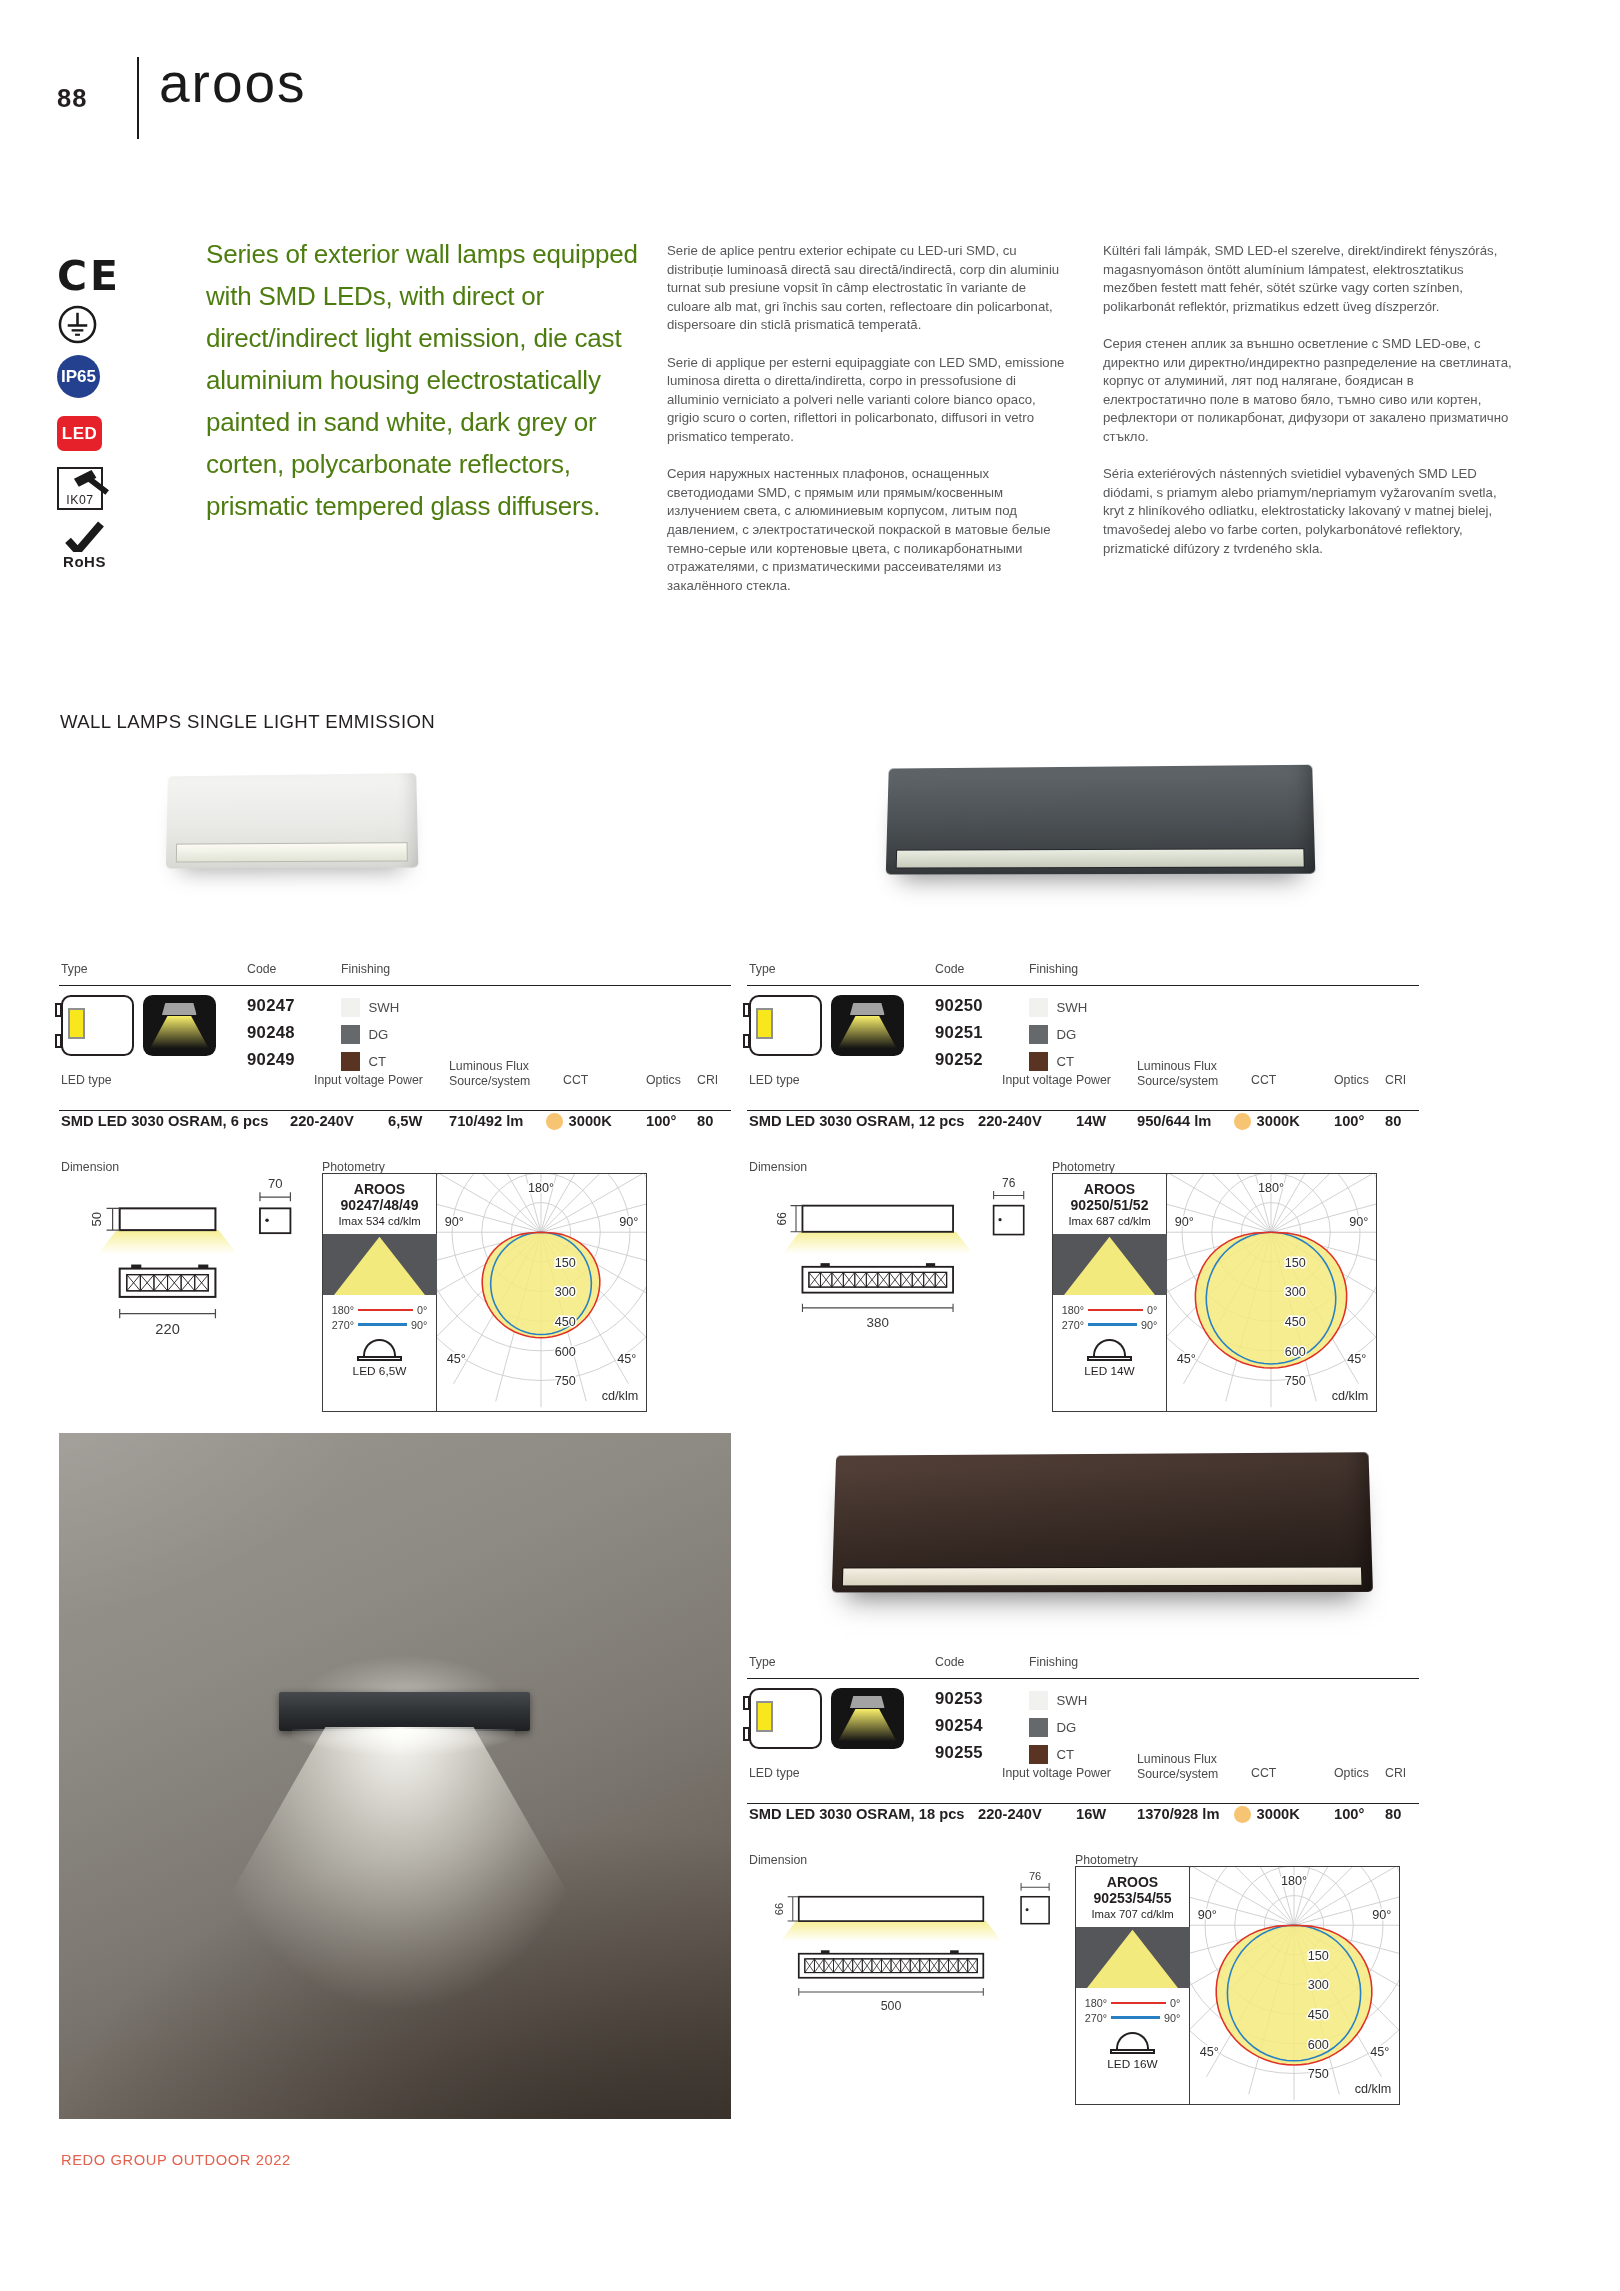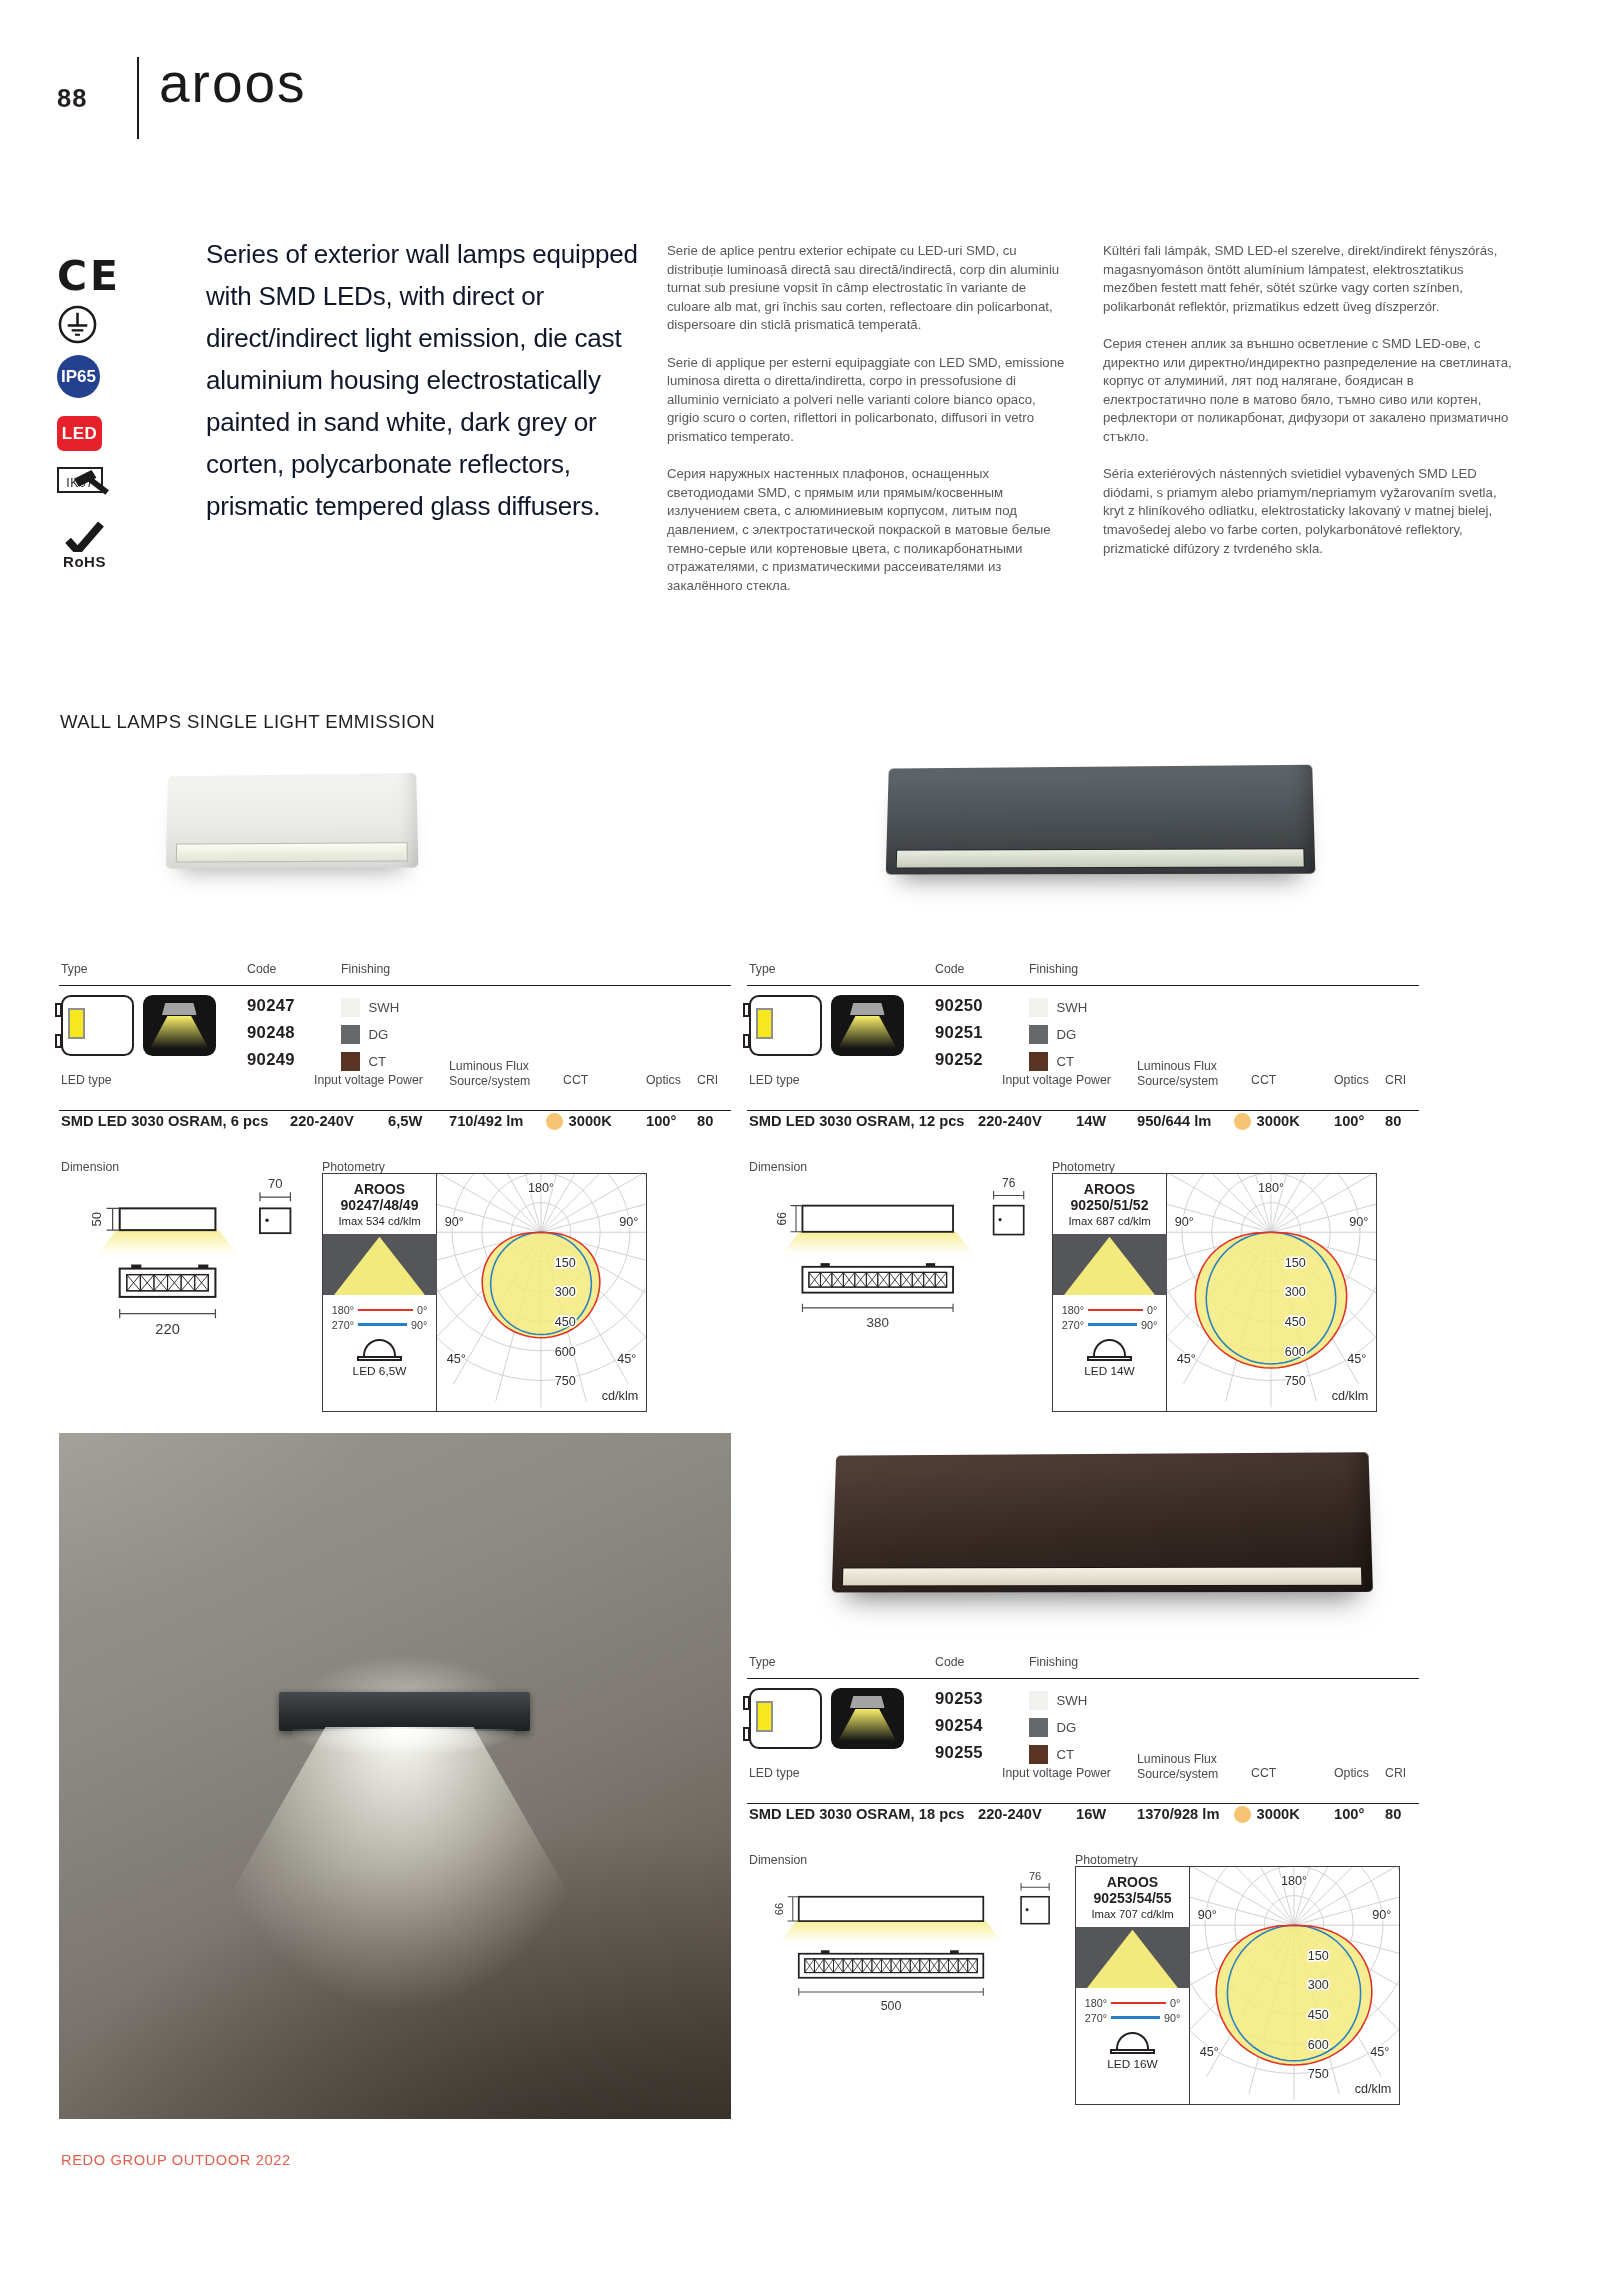--- a/index.html
+++ b/index.html
@@ -12,28 +12,28 @@
   .head-rule { position:absolute; left:137px; top:57px; width:2px; height:82px; background:#1a1a1a; }
   .brand-title { position:absolute; left:159px; top:51px; font-size:55px; font-weight:300; letter-spacing:2px; color:#1a1a1a; }
 
   
   .cert { position:absolute; left:57px; }
   .ce-svg text { font-family:"DejaVu Sans",sans-serif; }
   .ip65 { width:43px; height:43px; border-radius:50%; background:#23418f; color:#fff; font-weight:bold;
           font-size:17px; display:flex; align-items:center; justify-content:center; }
   .ledbadge { width:45px; height:35px; border-radius:6.9px; background:#e62129; color:#fff; font-weight:bold;
           font-size:17px; display:flex; align-items:center; justify-content:center; letter-spacing:0.5px;}
-  .ik07 { width:46px; height:26px; border:2px solid #231f20; background:#fff; position:relative; text-align:center;padding-left:13px;}
+  .ik07 { width:46px; height:43px; border:2px solid #231f20; background:#fff; position:relative; text-align:center;padding-left:13px;}
   .ik07 .ik-label { position:absolute; bottom:1px; left:0; right:0; font-size:12.3px; letter-spacing:0.5px; }
   .rohs { width:55px; text-align:center; }
   .rohs .rohs-label { font-size:15px; font-weight:bold; letter-spacing:0.5px; margin-top:-2.9px;}
 
   
   .desc-en { position:absolute; left:206px; top:233px; width:453px; font-size:26px; line-height:42px;
-             color:#0f172a; letter-spacing:-0.2px; }
+             color:#4d7c0f; letter-spacing:-0.2px; }
 
   
   .lang-col { position:absolute; top:242px; font-size:13.2px; line-height:18.6px; color:#58595b; }
   .lang-col p { margin-bottom:18.6px; }
   .col-mid { left:667px; width:400px; }
   .col-right { left:1103px; width:410px; }
 
   .section-title { position:absolute; left:60px; top:711px; font-size:18.6px; font-weight:normal;
                    letter-spacing:0.4px; color:#231f20; }
 

